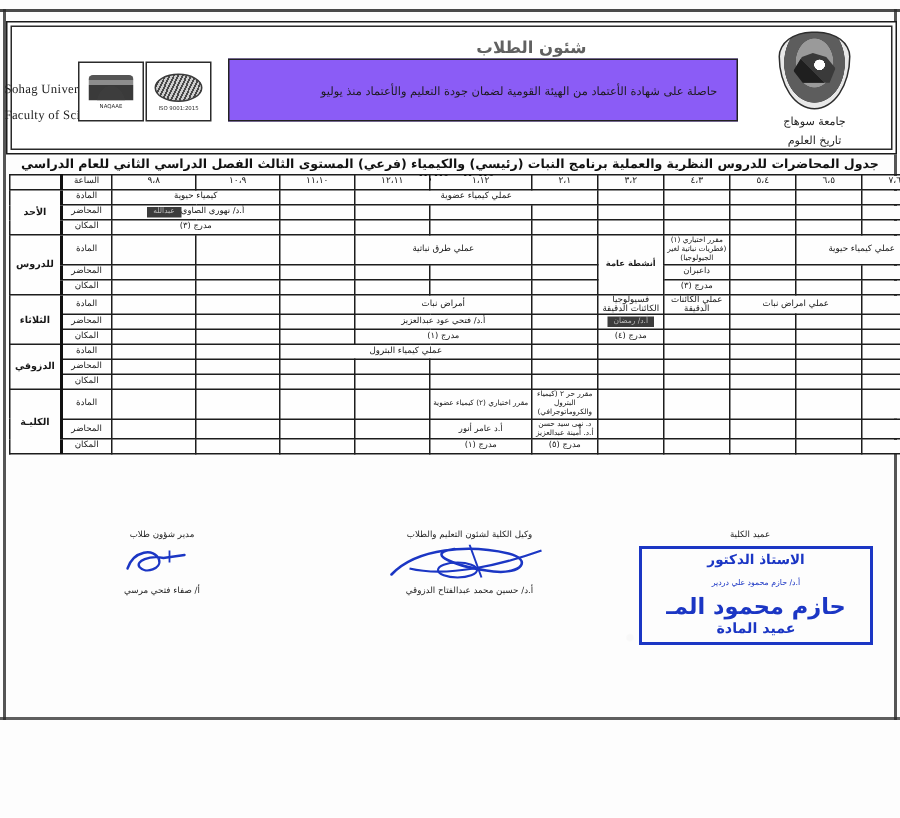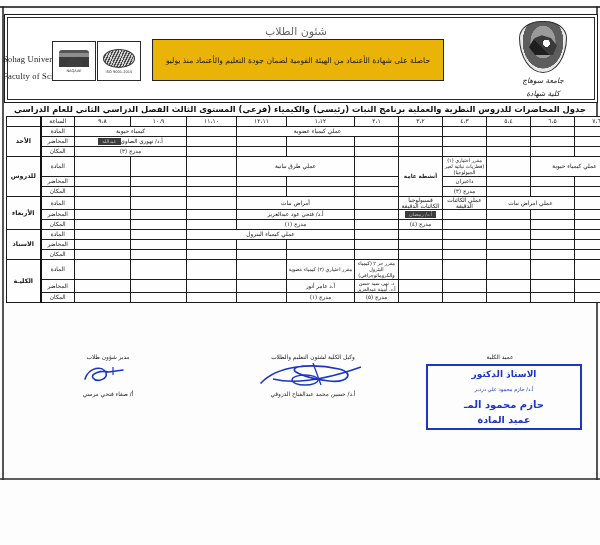--- a/index.html
+++ b/index.html
@@ -56,31 +56,32 @@
     width:30px;height:17px;border-radius:50%;
     background:
       repeating-linear-gradient(115deg,#4a4a4a 0 1.2px,#cfcfcf 1.2px 2.6px),
       #777;
     border:1px solid #3b3b3b;
   }
   .logo-badge .cap{font-size:3.6px;color:#2e2e2e;margin-top:2px;text-align:center;line-height:4px;}
   .accred-box{
     position:absolute;left:147px;top:24px;width:290px;height:40px;
     border:1.4px solid #222;display:flex;align-items:center;justify-content:center;
-    background:#eab308;
+    background:#8b5cf6;
+    padding-left:48px;
   }
   .accred-box span{font-size:7.6px;color:#1b1b1b;letter-spacing:.1px;text-align:center;padding:0 4px;}
   .stamp-word{
-    position:absolute;left:196px;top:10px;width:190px;text-align:center;
-    font-size:11px;font-weight:normal;color:#3a3a3a;
+    position:absolute;left:196px;top:10px;width:190px;text-align:right;
+    font-size:11px;font-weight:bold;color:#3a3a3a;
     letter-spacing:1px;
     filter:blur(.3px);opacity:.8;
   }
   .crest-wrap{
-    position:absolute;right:12px;top:6px;width:84px;text-align:center;font-style:italic;
+    position:absolute;right:12px;top:6px;width:84px;text-align:center;
   }
   .crest{
     width:46px;height:50px;margin:0 auto;
     background:radial-gradient(ellipse at 50% 40%,#9a9a9a 0 38%,#5d5d5d 39% 62%,#e8e8e8 63% 100%);
     border:1.5px solid #2d2d2d;
     border-radius:46% 46% 50% 50% / 32% 32% 68% 68%;
     position:relative;overflow:hidden;
   }
   .crest:after{
     content:"";position:absolute;left:9px;top:12px;width:28px;height:22px;
@@ -137,21 +138,21 @@
   .scribble svg{position:absolute;left:50%;top:0;transform:translateX(-50%);}
   .dean-stamp{
     position:absolute;right:6px;top:12px;width:152px;height:62px;
     border:2.4px solid #1b36c4;color:#1b36c4;
     display:flex;flex-direction:column;align-items:center;justify-content:center;
     line-height:15px;letter-spacing:.4px;
     background:transparent;
   }
   .dean-stamp .s1{font-size:9px;font-weight:bold;text-align:right;}
   .dean-stamp .s2{font-size:5.2px;}
-  .dean-stamp .s3{font-size:10px;font-weight:bold;letter-spacing:2px;}
+  .dean-stamp .s3{font-size:15px;font-weight:bold;letter-spacing:2px;}
   .dean-stamp .s4{font-size:9.5px;font-weight:bold;letter-spacing:3px;}
   
   .footer-box{
     position:absolute;left:6px;top:446px;width:586px;height:28px;
     border:1.3px solid #1c1c1c;background:#fff;
     display:flex;align-items:center;justify-content:center;
   }
   .footer-box span{font-size:8.2px;color:#141414;}
   .page-edge-top{position:absolute;left:0;top:6px;width:600px;height:2px;background:#2a2a2a;opacity:.85;}
   .page-edge-bot{position:absolute;left:0;top:478px;width:600px;height:2px;background:#2a2a2a;opacity:.75;}
@@ -187,21 +188,21 @@
 
     <div class="stamp-word">شئون الطلاب</div>
 
     <div class="accred-box">
       <span>حاصلة على شهادة الأعتماد من الهيئة القومية لضمان جودة التعليم والأعتماد منذ يوليو</span>
     </div>
 
     <div class="crest-wrap">
       <div class="crest"></div>
       <div class="crest-txt">جامعة سوهاج</div>
-      <div class="crest-txt">كلية شهادة</div>
+      <div class="crest-txt">تاريخ العلوم</div>
     </div>
   </div>
 
   <div class="doc-title">جدول المحاضرات للدروس النظرية والعملية برنامج النبات (رئيسي) والكيمياء (فرعي)    المستوى الثالث الفصل الدراسي الثاني للعام الدراسي ٢٠٢٤ - ٢٠٢٥ م</div>
 
   <table class="tt">
     <colgroup>
       <col style="width:44px">
         <col style="width:44px">
         <col style="width:44px">
@@ -317,21 +318,21 @@
       <td></td>
       <td colspan="2" class="subject">عملي امراض نبات</td>
       <td class="subject">عملي الكائنات الدقيقة</td>
       <td class="subject">فسيولوجيا الكائنات الدقيقة</td>
       <td></td>
       <td colspan="2" class="subject">أمراض نبات</td>
       <td></td>
       <td></td>
       <td></td>
       <td class="rowlab thickright">المادة</td>
-      <td class="day" rowspan="3">الأربعاء</td>
+      <td class="day" rowspan="3">الثلاثاء</td>
     </tr>
     <tr>
       <td></td>
       <td></td>
       <td></td>
       <td></td>
       <td><span class="hl">أ.د/ رمضان</span></td>
       <td></td>
       <td colspan="2">أ.د/ فتحي عود عبدالعزيز</td>
       <td></td>
@@ -357,21 +358,21 @@
       <td></td>
       <td></td>
       <td></td>
       <td></td>
       <td></td>
       <td></td>
       <td colspan="3" class="subject">عملي كيمياء البترول</td>
       <td></td>
       <td></td>
       <td class="rowlab thickright">المادة</td>
-      <td class="day" rowspan="3">الاستاذ</td>
+      <td class="day" rowspan="3">الدزوقي</td>
     </tr>
     <tr>
       <td></td>
       <td></td>
       <td></td>
       <td></td>
       <td></td>
       <td></td>
       <td></td>
       <td></td>

